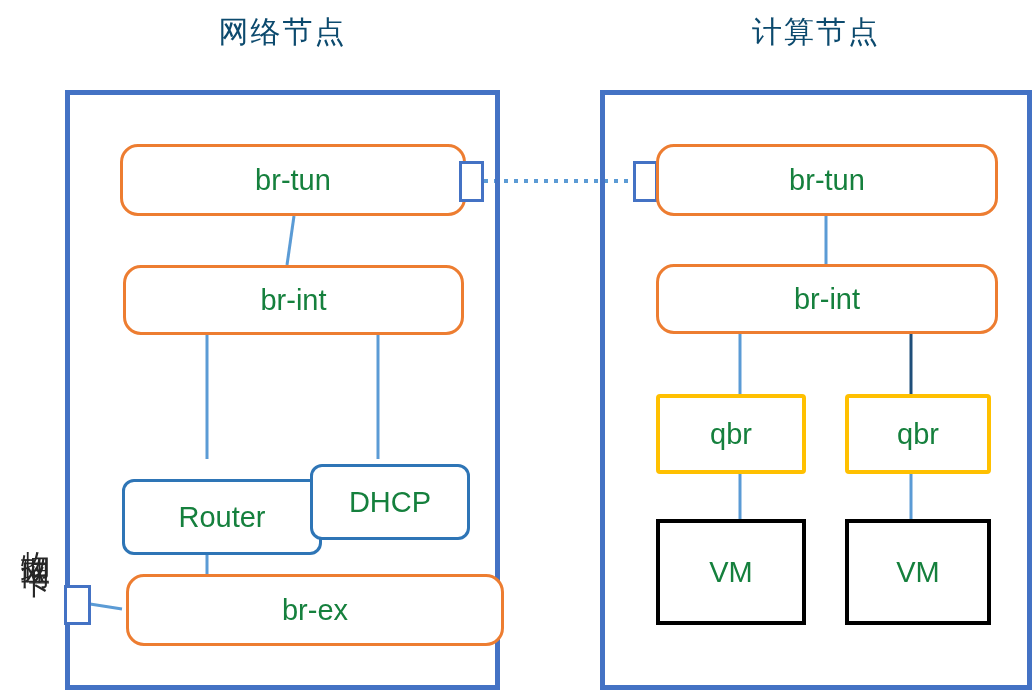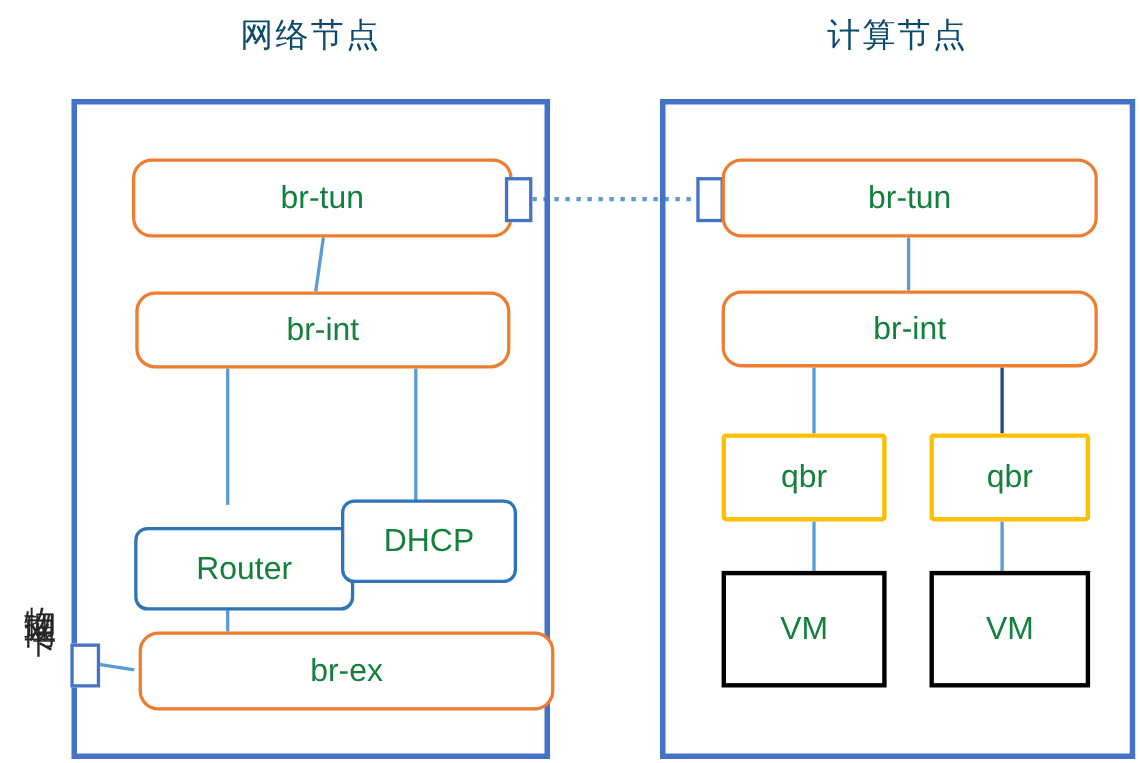--- a/index.html
+++ b/index.html
@@ -115,21 +115,21 @@
 
   <div class="node orange" style="left:120px; top:144px; width:346px; height:72px;">
     <span>br-tun</span>
   </div>
   <div class="node orange" style="left:123px; top:265px; width:341px; height:70px;">
     <span>br-int</span>
   </div>
   <div class="node blue-round" style="left:122px; top:459px; width:200px; height:76px;margin-top:20px;">
     <span>Router</span>
   </div>
-  <div class="node blue-round" style="left:310px; top:454px; width:160px; height:76px;">
+  <div class="node blue-round" style="left:310px; top:464px; width:160px; height:76px;">
     <span>DHCP</span>
   </div>
   <div class="node orange" style="left:126px; top:574px; width:378px; height:72px;">
     <span>br-ex</span>
   </div>
 
   <div class="port" style="left:459px; top:161px; width:25px; height:41px;"></div>
   <div class="port" style="left:633px; top:161px; width:25px; height:41px;"></div>
   <div class="port" style="left:64px; top:585px; width:27px; height:40px;"></div>
 

